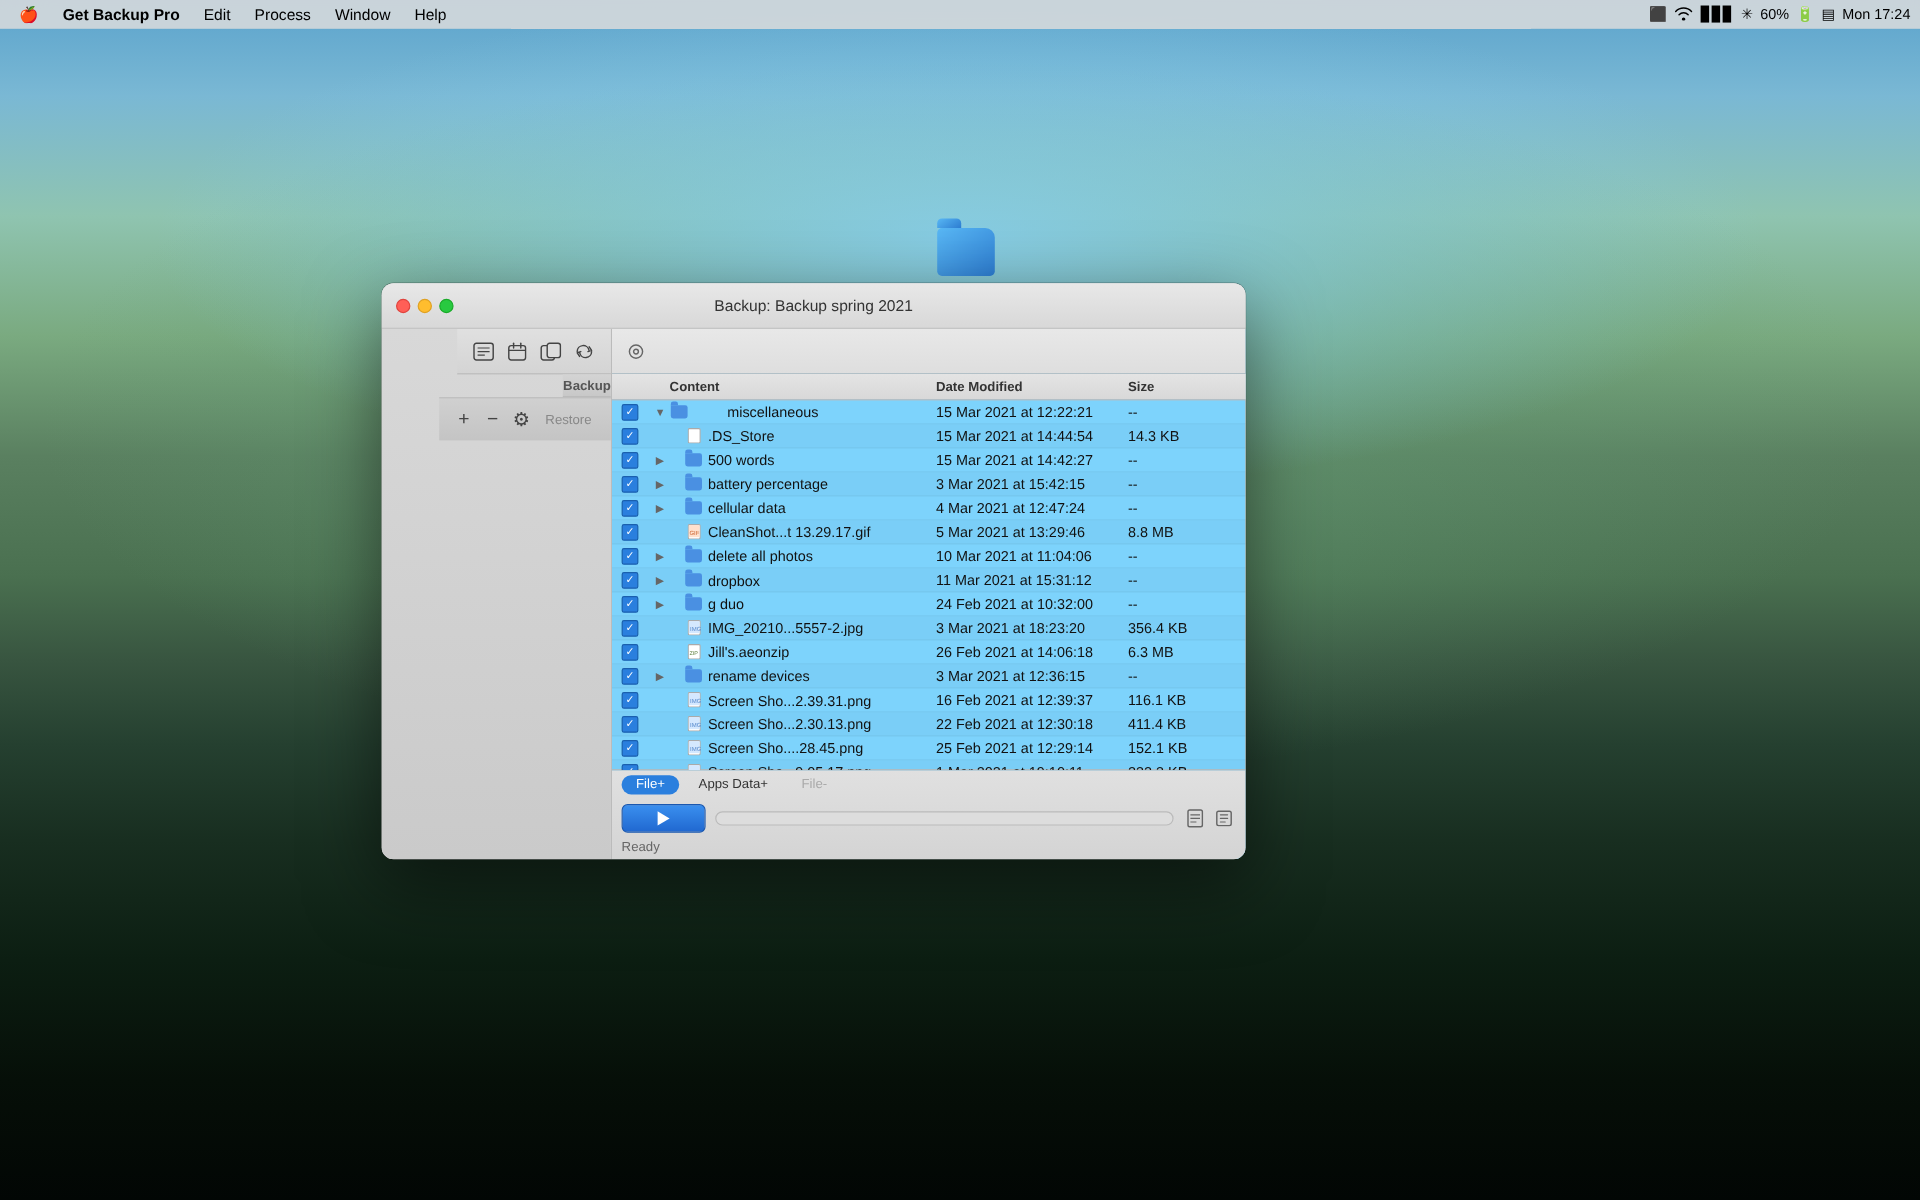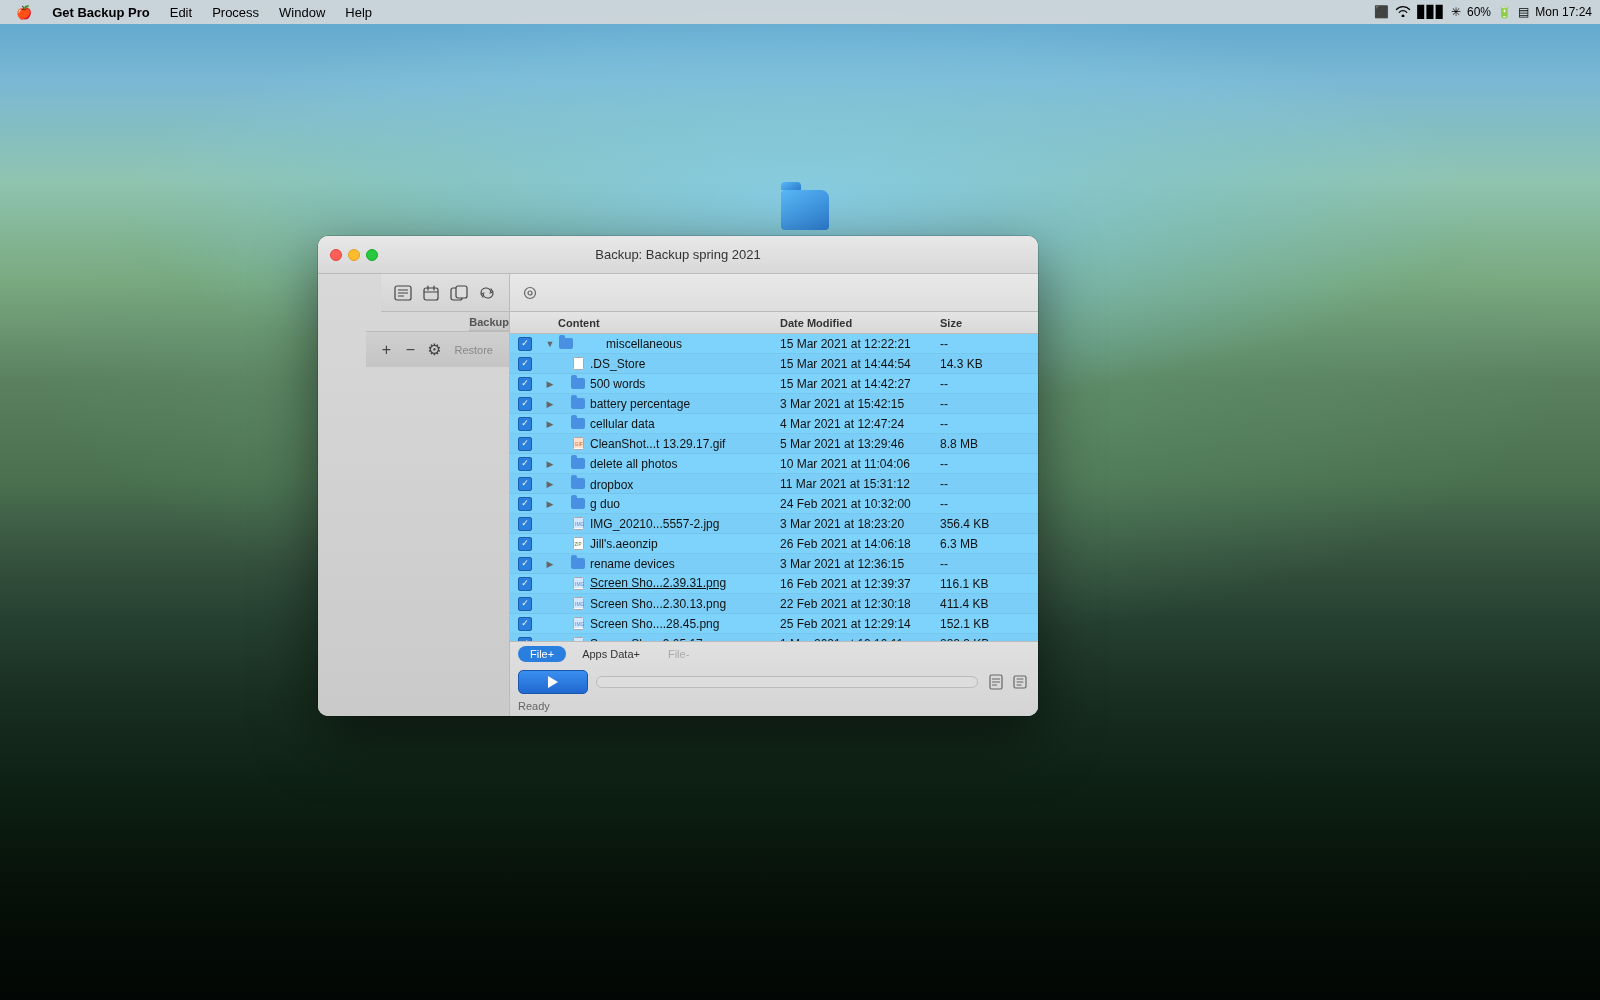--- a/index.html
+++ b/index.html
@@ -828,21 +828,21 @@
                 <span class="file-name" style="font-weight: 500;">rename devices</span>
               </div>
               <div class="col-date">3 Mar 2021 at 12:36:15</div>
               <div class="col-size">--</div>
             </div>
             <div class="file-row">
               <div class="col-check">
                 <div class="file-checkbox"></div>
               </div>
               <div class="col-expand"></div>
-              <div class="col-content" style="display: flex; align-items: flex-start; padding-left: 12px; text-decoration: underline;">
+              <div class="col-content" style="display: flex; align-items: flex-end; padding-left: 12px;">
                 <div class="file-icon">
                   <svg width="11" height="13" viewBox="0 0 11 13">
                     <rect x="0.5" y="0.5" width="10" height="12" rx="1" fill="white" stroke="#aaa"></rect>
                     <rect x="1" y="1" width="9" height="10" fill="#d4e8ff"></rect>
                     <text x="2" y="9" font-size="5" fill="#5588cc">IMG</text>
                   </svg>
                 </div>
                 <span class="file-name">Screen Sho...2.39.31.png</span>
               </div>
               <div class="col-date">16 Feb 2021 at 12:39:37</div>

